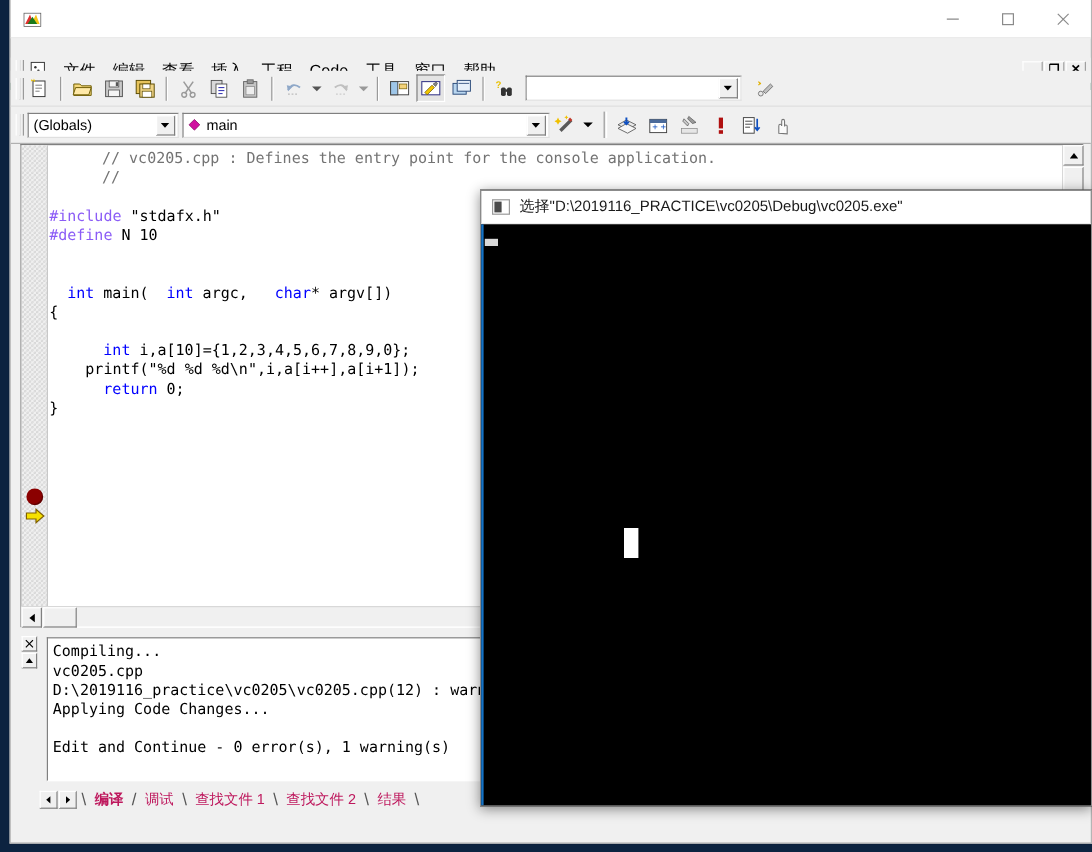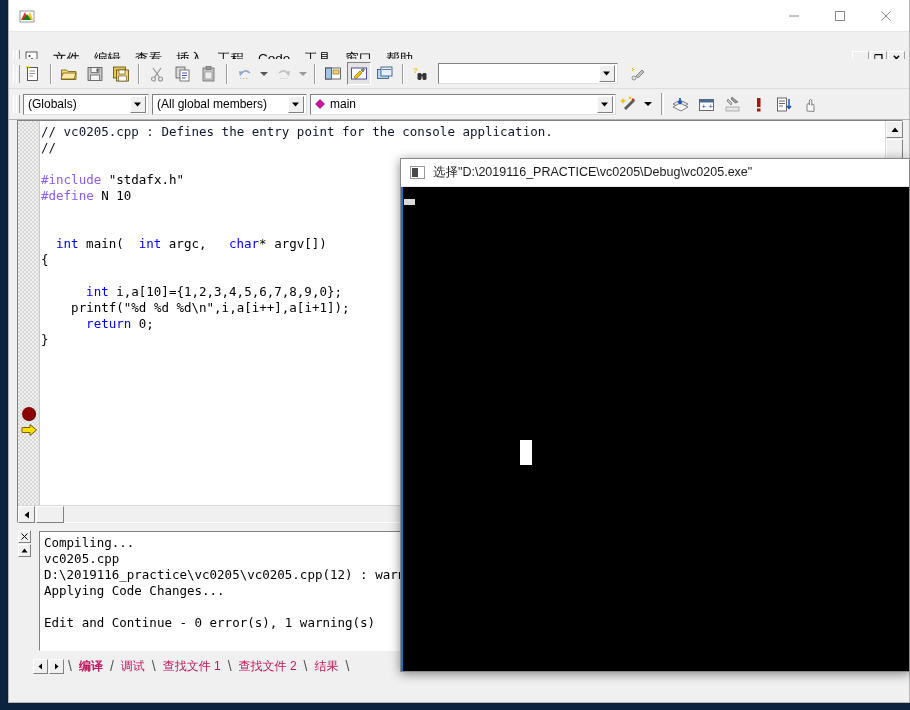--- a/index.html
+++ b/index.html
@@ -130,21 +130,21 @@
       linear-gradient(45deg,#d8d8d8 25%,transparent 25%,transparent 75%,#d8d8d8 75%);
     background-size:4px 4px; background-position:0 0,2px 2px;
     border-right:1px solid #c8c8c8;
   }
   .code {
     position:absolute; left:23px; top:3px; right:18px; bottom:18px;
     font-family:"DejaVu Sans Mono","Liberation Mono",monospace;
     font-size:12.5px; line-height:16px; white-space:pre; color:#000;
     overflow:hidden;
   }
-  .c-comment { color:#0f172a; }
+  .c-comment { color:#737373;padding-left:44px; }
   .c-kw { color:#0000ff;margin-left:15px; }
   .c-pp { color:#8b5cf6; }
   .bp {
     position:absolute; left:4px; width:14px; height:14px; border-radius:50%;
     background:#8b0000; box-shadow: inset -1px -1px 0 rgba(0,0,0,.3);
   }
   .arrowmk { position:absolute; left:3px; width:17px; height:14px; }
 
   .vscroll {
     position:absolute; right:0; top:0; width:17px; bottom:17px;
@@ -452,28 +452,20 @@
     <div class="toolbar2">
       <span class="grip"></span>
       <span class="cbo" style="width:126px;">
         <span class="lbl">(Globals)</span>
         <span class="combo-arrow">
           <svg width="8" height="5" viewBox="0 0 8 5">
               <polygon points="0,0.5 7,0.5 3.5,4.5" fill="#000"></polygon>
             </svg>
         </span>
       </span>
-      <span class="cbo" style="width:155px;">
-        <span class="lbl">(All global members)</span>
-        <span class="combo-arrow">
-          <svg width="8" height="5" viewBox="0 0 8 5">
-              <polygon points="0,0.5 7,0.5 3.5,4.5" fill="#000"></polygon>
-            </svg>
-        </span>
-      </span>
       <span class="cbo" style="width:306px;">
         <span style="margin-right:5px;display:inline-flex;">
           <svg width="10" height="10" viewBox="0 0 10 10">
               <polygon points="5,0.5 9.5,5 5,9.5 0.5,5" fill="#d010a0" stroke="#800060" stroke-width=".6"></polygon>
             </svg>
         </span>
         <span class="lbl">main</span>
         <span class="combo-arrow">
           <svg width="8" height="5" viewBox="0 0 8 5">
               <polygon points="0,0.5 7,0.5 3.5,4.5" fill="#000"></polygon>

